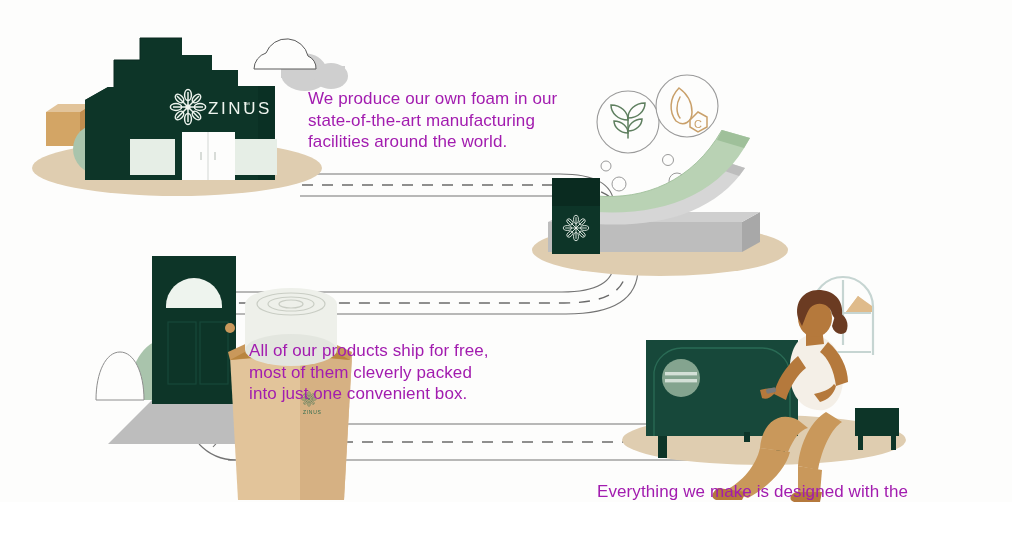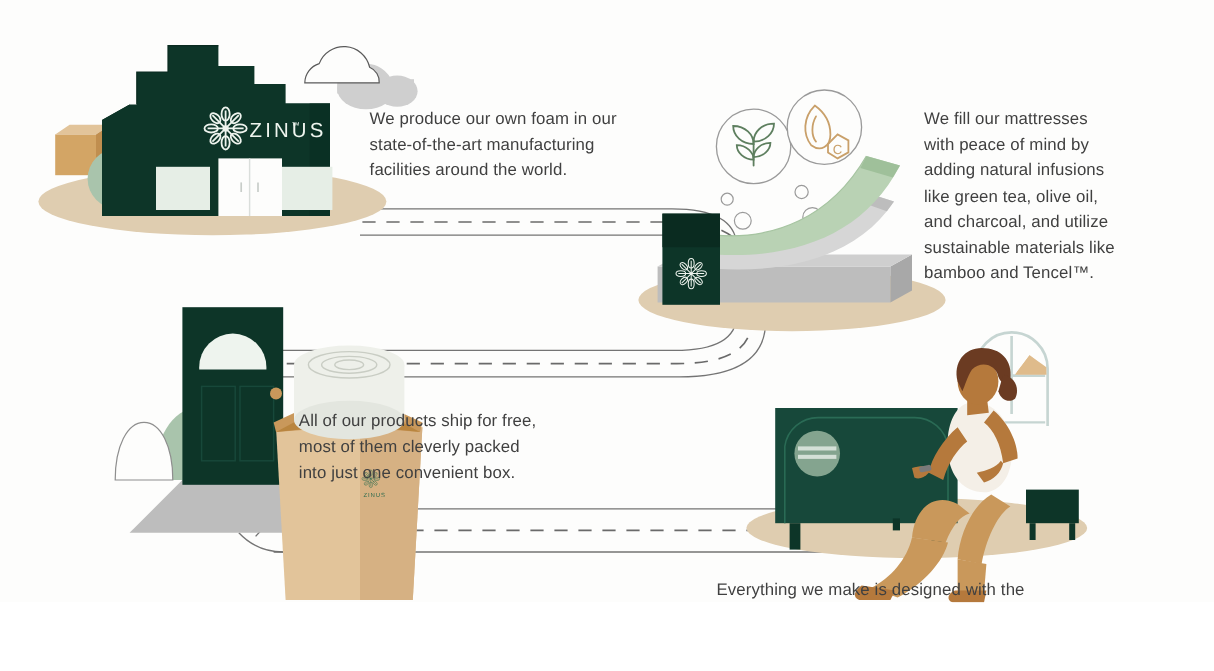--- a/index.html
+++ b/index.html
@@ -19,22 +19,22 @@
   }
   #infographic svg.scene-layer {
     position: absolute;
     left: 0;
     top: 0;
     width: 1012px;
     height: 559px;
   }
   .caption {
     position: absolute;
-    color: #404040;
-    font-size: 14px;
+    color: #a21caf;
+    font-size: 17px;
     line-height: 21.5px;
     white-space: pre-line;
     letter-spacing: 0.1px;
   }
   #caption-foam      { left: 308px; top: 88px;  width: 258px; }
   #caption-infusions { left: 770px; top: 88px;  width: 232px; }
   #caption-shipping  { left: 249px; top: 340px; width: 250px; }
   #caption-assembly  { left: 597px; top: 481px; width: 350px; }
 </style>
 </head>
@@ -287,27 +287,20 @@
 
         <rect x="766" y="388" width="10" height="5" rx="2" fill="#7a7a7a" transform="rotate(-12 771 390)"></rect>
       </g>
     </g>
   </svg>
 
   <div class="caption" id="caption-foam">We produce our own foam in our
 state-of-the-art manufacturing
 facilities around the world.</div>
 
-  <div class="caption" id="caption-infusions">We fill our mattresses
-with peace of mind by
-adding natural infusions
-like green tea, olive oil,
-and charcoal, and utilize
-sustainable materials like
-bamboo and Tencel™.</div>
 
   <div class="caption" id="caption-assembly">Everything we make is designed with the
 easiest possible assembly so you can spend
 more time doing whatever makes you happy.</div>
 
   <div class="caption" id="caption-shipping">All of our products ship for free,
 most of them cleverly packed
 into just one convenient box.</div>
 
 </div>

